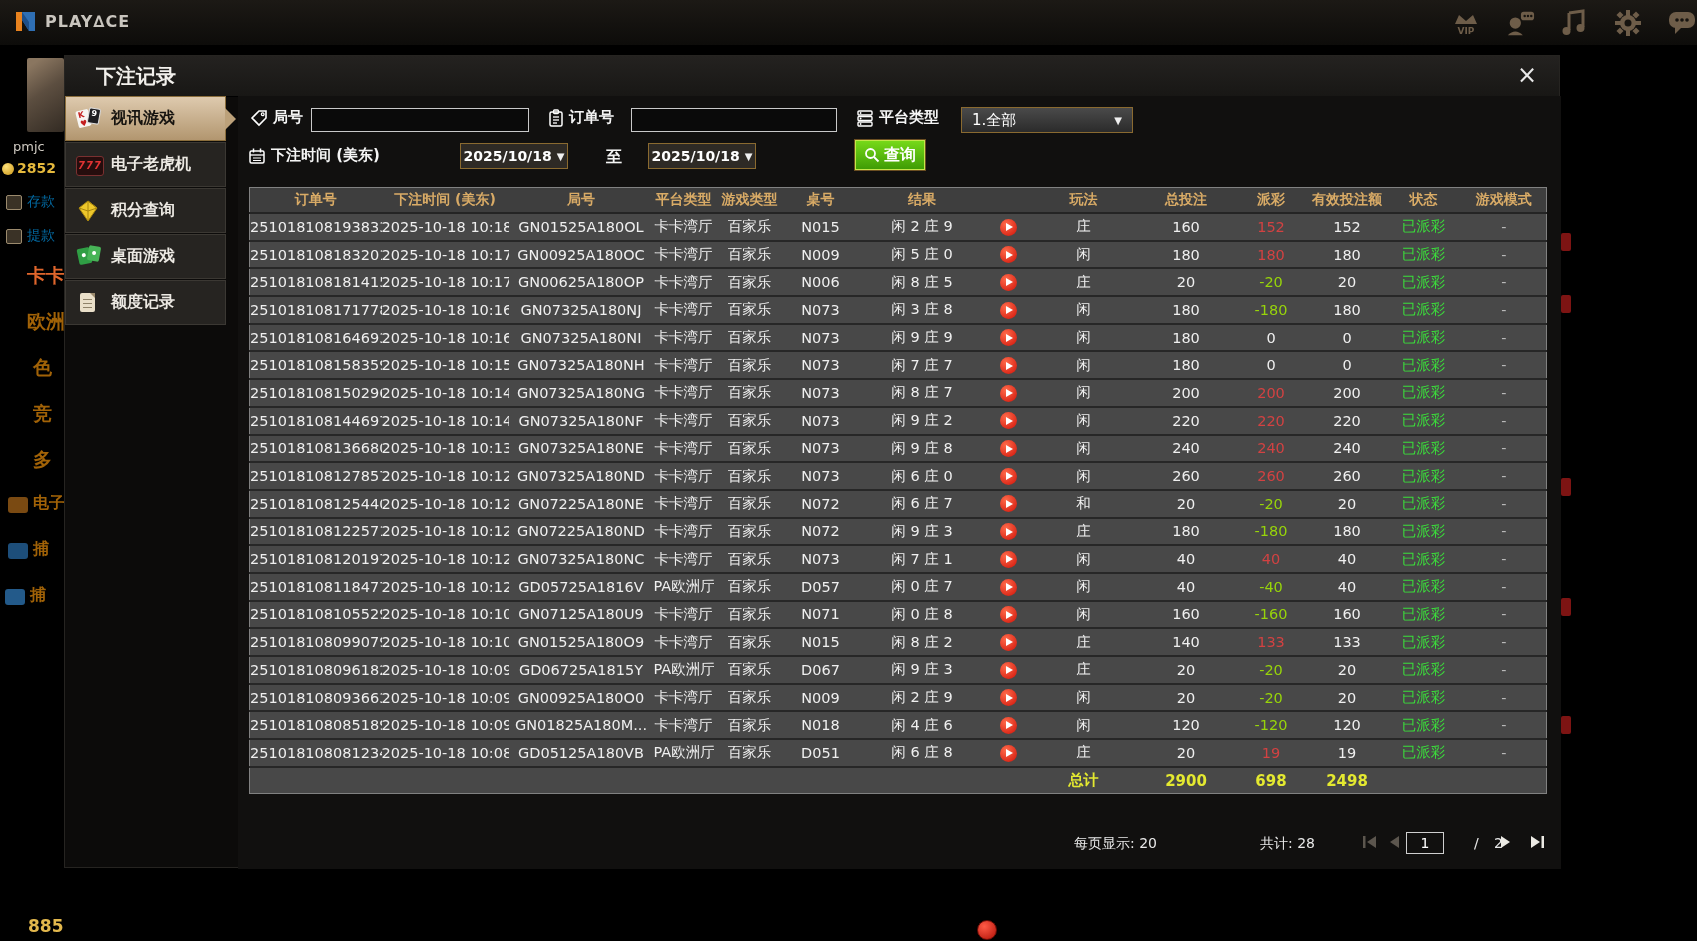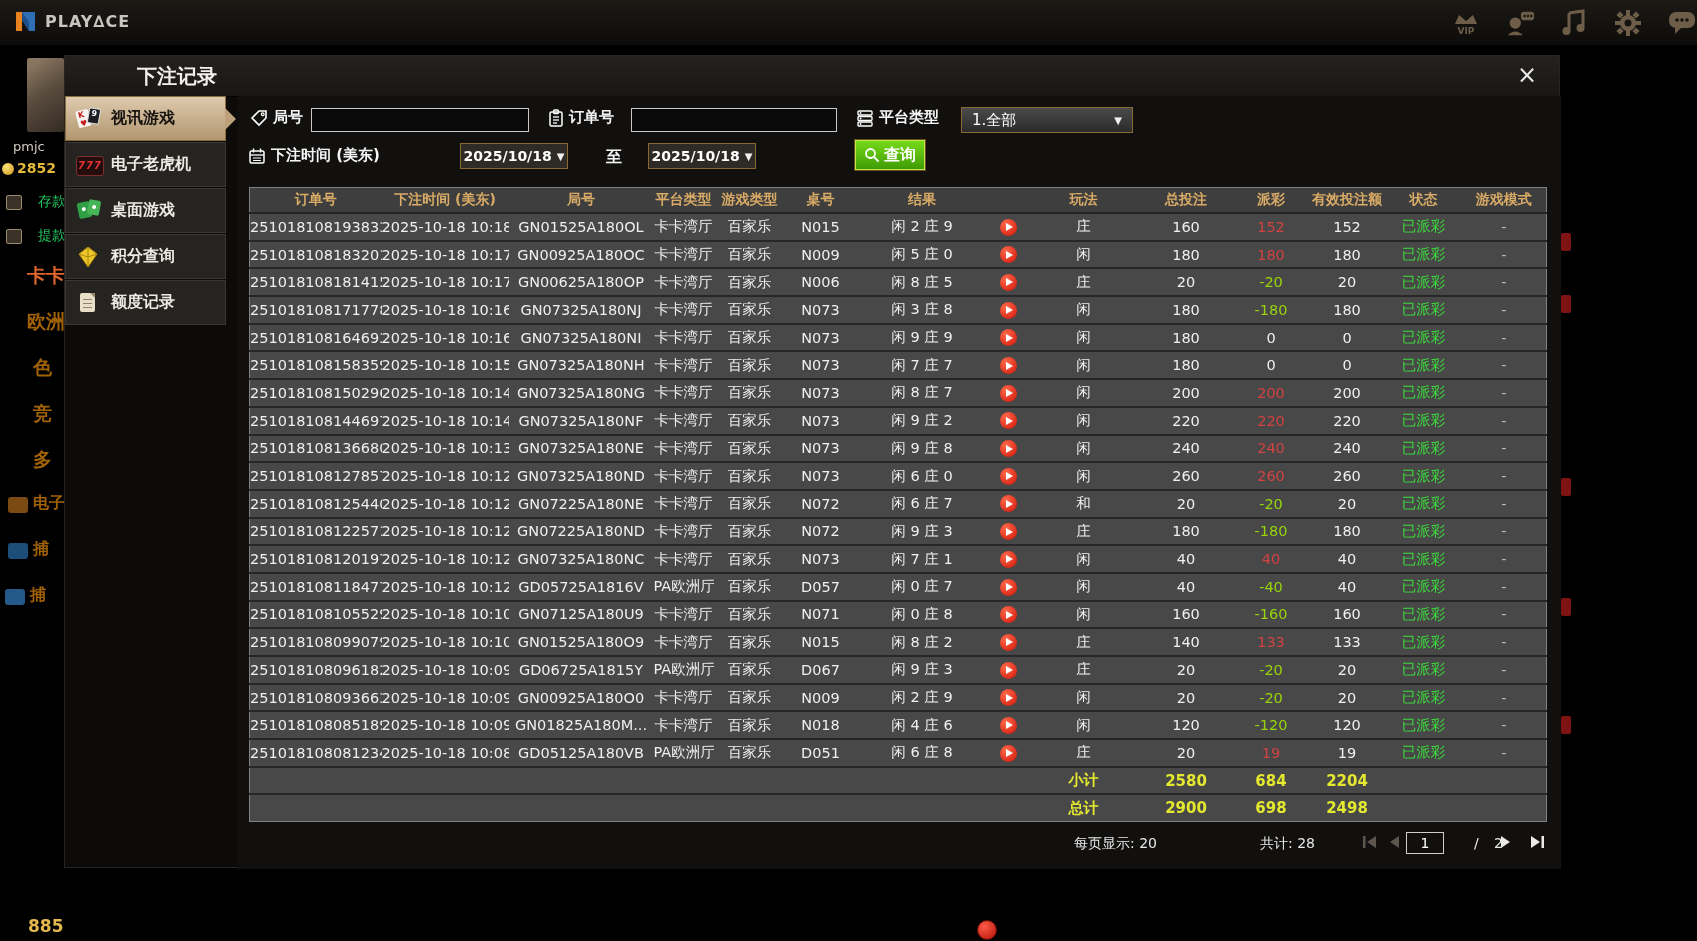--- a/index.html
+++ b/index.html
@@ -13,35 +13,35 @@
   #top-icons{position:absolute;right:16px;top:4px;display:flex;gap:24px;align-items:center;height:38px;}
   .tb-icon{width:30px;height:32px;display:flex;align-items:center;justify-content:center;color:#6e5d49;}
   
   .bg-left{position:absolute;left:0;top:45px;width:64px;height:896px;overflow:hidden;}
   .avatar{position:absolute;left:27px;top:13px;width:37px;height:74px;border-radius:2px;
     background:linear-gradient(145deg,#8a7660 10%,#5c4e40 45%,#332b23);}
   .bg-user{position:absolute;left:13px;top:94px;font-size:13px;color:#cfcac2;white-space:nowrap;}
   .bg-coin{position:absolute;left:2px;top:118px;width:12px;height:12px;border-radius:50%;
     background:radial-gradient(circle at 35% 30%,#ffe27a,#c99417);}
   .bg-balance{position:absolute;left:17px;top:115px;font-size:14px;font-weight:bold;color:#e5b93c;white-space:nowrap;}
-  .bg-menu{position:absolute;left:6px;font-size:14px;color:#22c55e;white-space:nowrap;display:flex;gap:16px;align-items:center;}
+  .bg-menu{position:absolute;left:6px;font-size:14px;color:#0369a1;white-space:nowrap;display:flex;gap:5px;align-items:center;}
   .bg-menu .mi{width:14px;height:13px;border:1px solid #9b8a6d;border-radius:2px;background:#3a3226;}
   .bg-cat{position:absolute;font-size:19px;font-weight:bold;color:#a16207;white-space:nowrap;}
   .bg-cat.hot{color:#e0662c;}
   .cat-ico{position:absolute;width:20px;height:16px;border-radius:3px;}
   .bg-bottom-balance{position:absolute;left:28px;top:871px;font-size:17px;font-weight:bold;color:#e3b84d;}
   .bg-reddot{position:absolute;left:977px;top:920px;width:18px;height:18px;border-radius:50%;
     background:radial-gradient(circle at 35% 30%,#ff5a46,#b01208);border:1px solid #6e0d06;}
   .edge-speck{position:absolute;width:10px;height:18px;border-radius:2px;background:#7d1413;}
   
   #modal{position:absolute;left:64px;top:55px;width:1496px;height:813px;background:#0c0b0a;
     border:1px solid #262421;box-sizing:border-box;}
   #modal-header{position:absolute;left:0;top:0;width:100%;height:40px;
     background:linear-gradient(#242220,#181715);border-bottom:1px solid #000;}
-  #modal-title{position:absolute;left:31px;top:7px;font-size:20px;font-weight:bold;color:#f2f0ec;margin-left:41px;}
+  #modal-title{position:absolute;left:31px;top:7px;font-size:20px;font-weight:bold;color:#f2f0ec;}
   #modal-close{position:absolute;right:22px;top:5px;font-size:24px;color:#e9e9e9;cursor:pointer;line-height:28px;}
   
   #tabs{position:absolute;left:0;top:40px;width:161px;}
   .tab{position:relative;height:45px;margin-bottom:1px;background:#262421;border:1px solid #3b3833;
     box-sizing:border-box;display:flex;align-items:center;cursor:pointer;}
   .tab .tab-label{font-size:16px;font-weight:bold;color:#ece9e3;}
   .tab.active{background:linear-gradient(#decaae,#b2966f);border-color:#8a6d3b;}
   .tab.active .tab-label{color:#171410;}
   .tab.active::after{content:'';position:absolute;right:-11px;top:50%;margin-top:-11px;
     border-left:11px solid #bca17a;border-top:11px solid transparent;border-bottom:11px solid transparent;}
@@ -216,37 +216,37 @@
         <span class="tab-label">视讯游戏</span>
       </div>
       <div class="tab">
         <span class="tab-ico">
             <span class="slot777">777</span>
           </span>
         <span class="tab-label">电子老虎机</span>
       </div>
       <div class="tab">
         <span class="tab-ico">
+          <svg width="24" height="24" viewBox="0 0 24 24" class="lsvg">
+              <polygon points="12,2 21,9 12,22 3,9" fill="#edc72b" stroke="#a8860e" stroke-width="1"></polygon>
+              <polyline points="3,9 12,12 21,9 12,2 12,12 12,22" fill="none" stroke="#a8860e" stroke-width="1"></polyline>
+            </svg>
+        </span>
+        <span class="tab-label">积分查询</span>
+      </div>
+      <div class="tab">
+        <span class="tab-ico">
           <span class="gcardA">
               <span class="gdot" style="left:4px;top:5px;"></span>
             </span>
           <span class="gcardB">
               <span class="gdot" style="left:4px;top:5px;"></span>
             </span>
         </span>
         <span class="tab-label">桌面游戏</span>
-      </div>
-      <div class="tab">
-        <span class="tab-ico">
-          <svg width="24" height="24" viewBox="0 0 24 24" class="lsvg">
-              <polygon points="12,2 21,9 12,22 3,9" fill="#edc72b" stroke="#a8860e" stroke-width="1"></polygon>
-              <polyline points="3,9 12,12 21,9 12,2 12,12 12,22" fill="none" stroke="#a8860e" stroke-width="1"></polyline>
-            </svg>
-        </span>
-        <span class="tab-label">积分查询</span>
       </div>
       <div class="tab">
         <span class="tab-ico">
           <span class="doc-ico">
               <span class="doc-fold"></span>
               <i style="top:6px;"></i>
               <i style="top:10px;"></i>
               <i style="top:14px;"></i>
             </span>
         </span>
@@ -754,28 +754,20 @@
     <td>20</td>
     <td class="payout pos">19</td>
     <td>19</td>
     <td class="status">已派彩</td>
     <td class="mode">-</td>
   </tr>
           </tbody>
         <tbody>
           <tr class="totals">
             <td colspan="8"></td>
-            <td>小计</td>
-            <td>2580</td>
-            <td>684</td>
-            <td>2204</td>
-            <td colspan="2"></td>
-          </tr>
-          <tr class="totals">
-            <td colspan="8"></td>
             <td>总计</td>
             <td>2900</td>
             <td>698</td>
             <td>2498</td>
             <td colspan="2"></td>
           </tr>
         </tbody>
       </table>
 
       <div id="pager">

